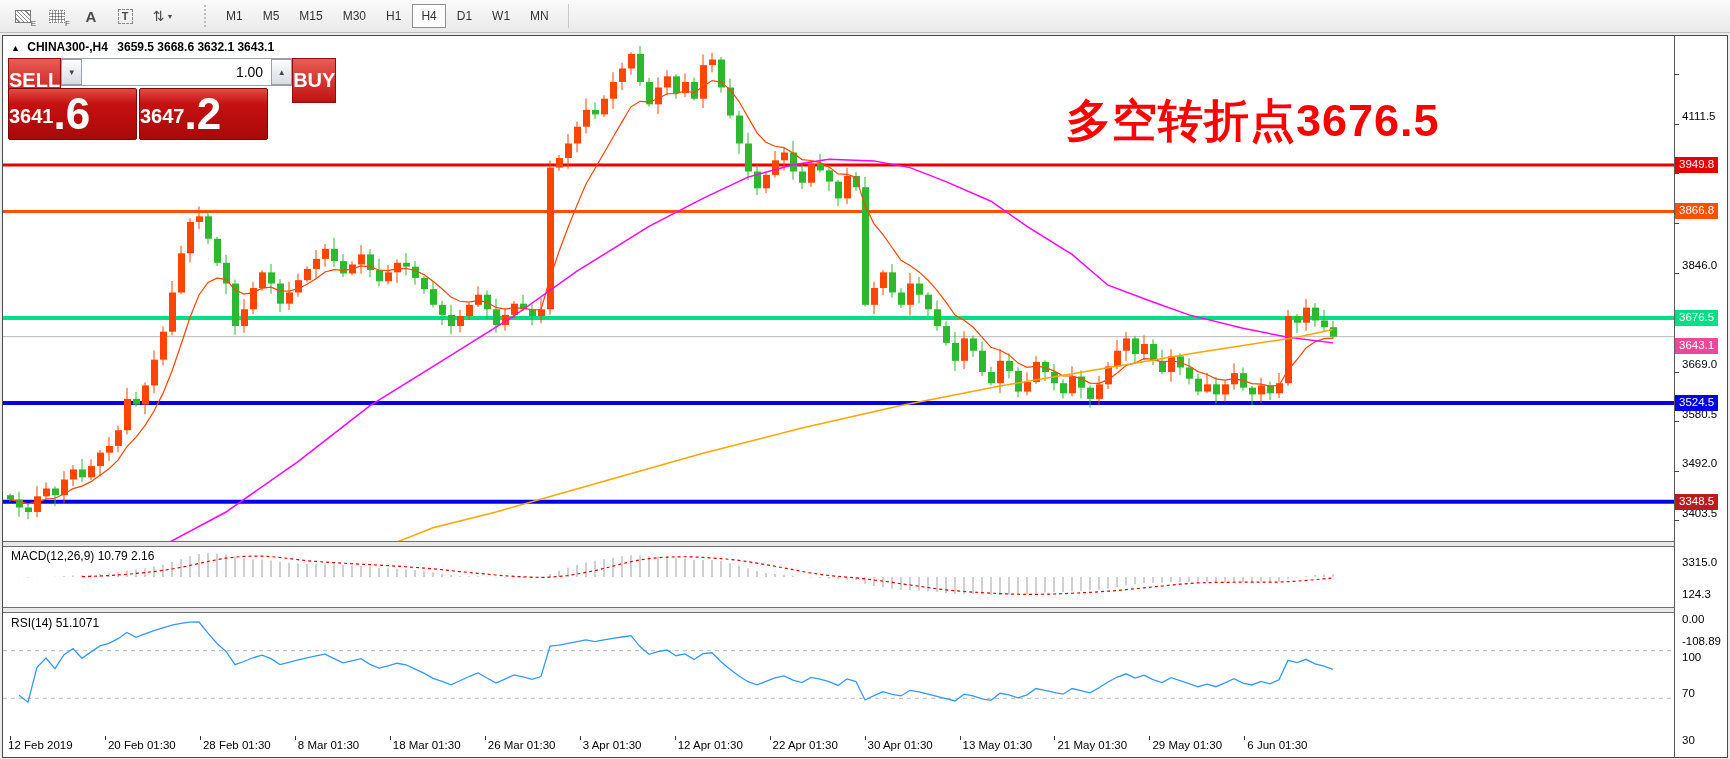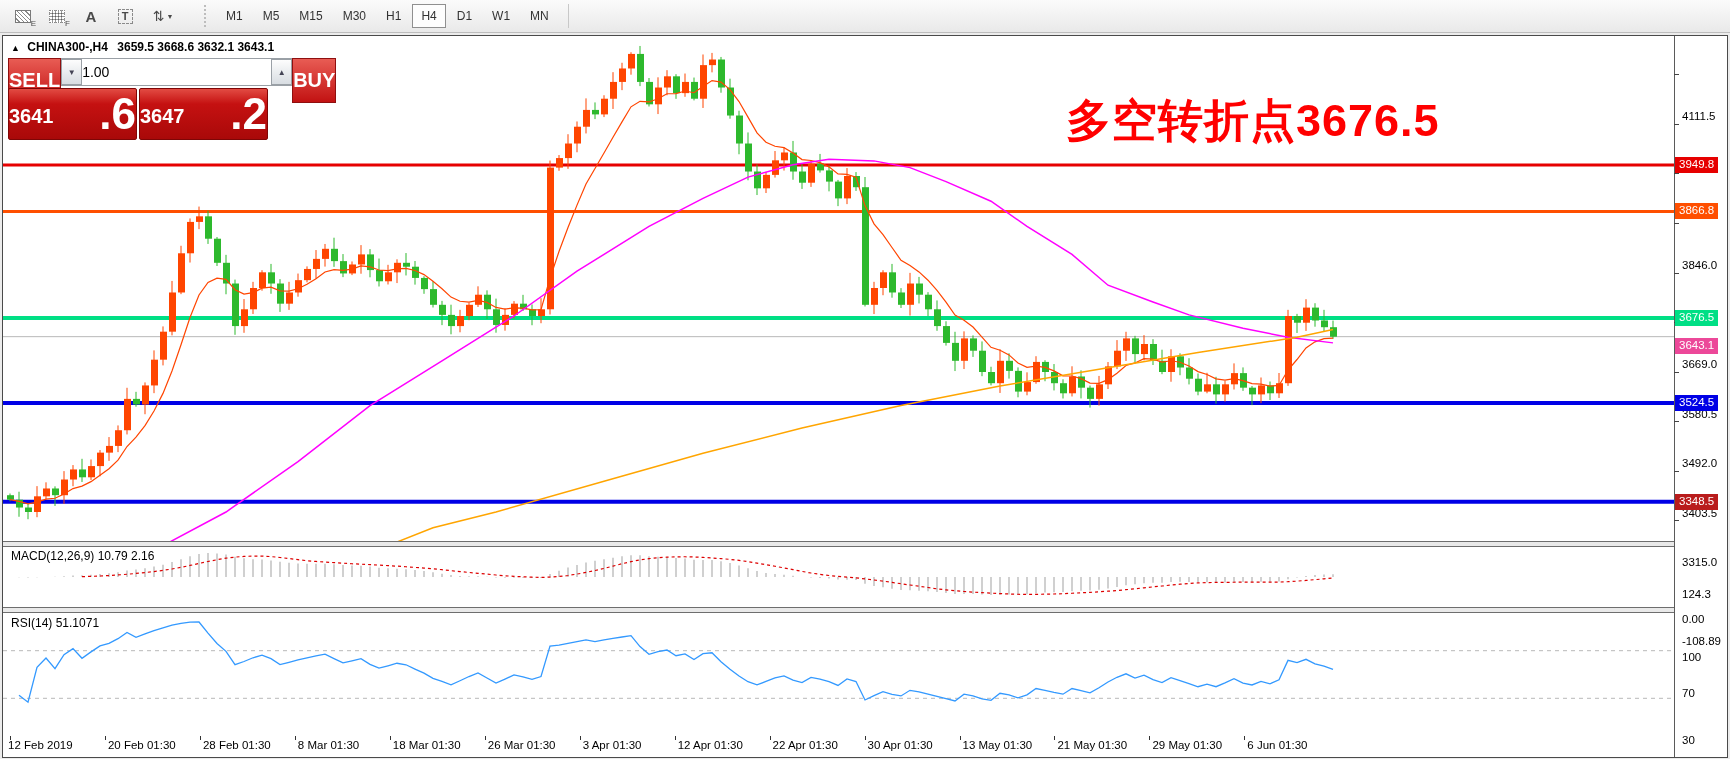--- a/index.html
+++ b/index.html
@@ -44,26 +44,26 @@
   .sym-header .tri { font-size:9px; margin-right:4px; }
   
   .trade { position:absolute; left:5px; top:22px; width:262px; }
   .trade-row1 { display:flex; height:28px; }
   .btn-sell,.btn-buy { width:70px; height:45px; border:1px solid #8f0f0f; color:#fff;
     font-family:"Liberation Sans",sans-serif; font-size:20px; font-weight:bold;
     background:linear-gradient(#e85c54,#c21212); cursor:pointer; }
   .vol-wrap { flex:1; display:flex; height:28px; border-top:1px solid #9aa0a6; border-bottom:1px solid #9aa0a6; }
   .spin { width:21px; height:26px; border:1px solid #9aa0a6; background:linear-gradient(#fdfdfd,#d8dde2);
     font-size:8px; color:#445; cursor:pointer; padding:0; }
-  .vol-input { flex:1; height:26px; border:none; outline:none; text-align:left; padding-right:8px;
+  .vol-input { flex:1; height:26px; border:none; outline:none; text-align:right; padding-right:8px;
     font-family:"Liberation Sans",sans-serif; font-size:14px; color:#000; }
   .trade-row2 { display:flex; margin-top:2px; gap:2px; }
   .pricebox { width:129px; height:52px; border:1px solid #7e0606; border-radius:2px;
     background:linear-gradient(#e24b43 0%,#c51111 30%,#a90909 100%); color:#fff;
-    display:flex; align-items:flex-end; justify-content:space-between; padding-bottom:3px; cursor:pointer; }
+    display:flex; align-items:flex-end; justify-content:flex-start; padding-bottom:3px; cursor:pointer; }
   .pricebox .small { font-size:20px; font-weight:bold; line-height:40px; }
   .pricebox .big { font-size:44px; font-weight:bold; line-height:44px; }
   
   .annotation { position:absolute; left:1063px; top:55px; font-size:45px; font-weight:bold;
     color:#ff0000; white-space:nowrap; letter-spacing:1px; }
   .ind-label { position:absolute; left:8px; font-size:12px; color:#000; }
   .date-label { position:absolute; top:703px; font-size:11.5px; color:#000; white-space:nowrap; }
   .date-tick { position:absolute; top:700px; width:1px; height:4px; background:#333; }
 </style>
 </head>

